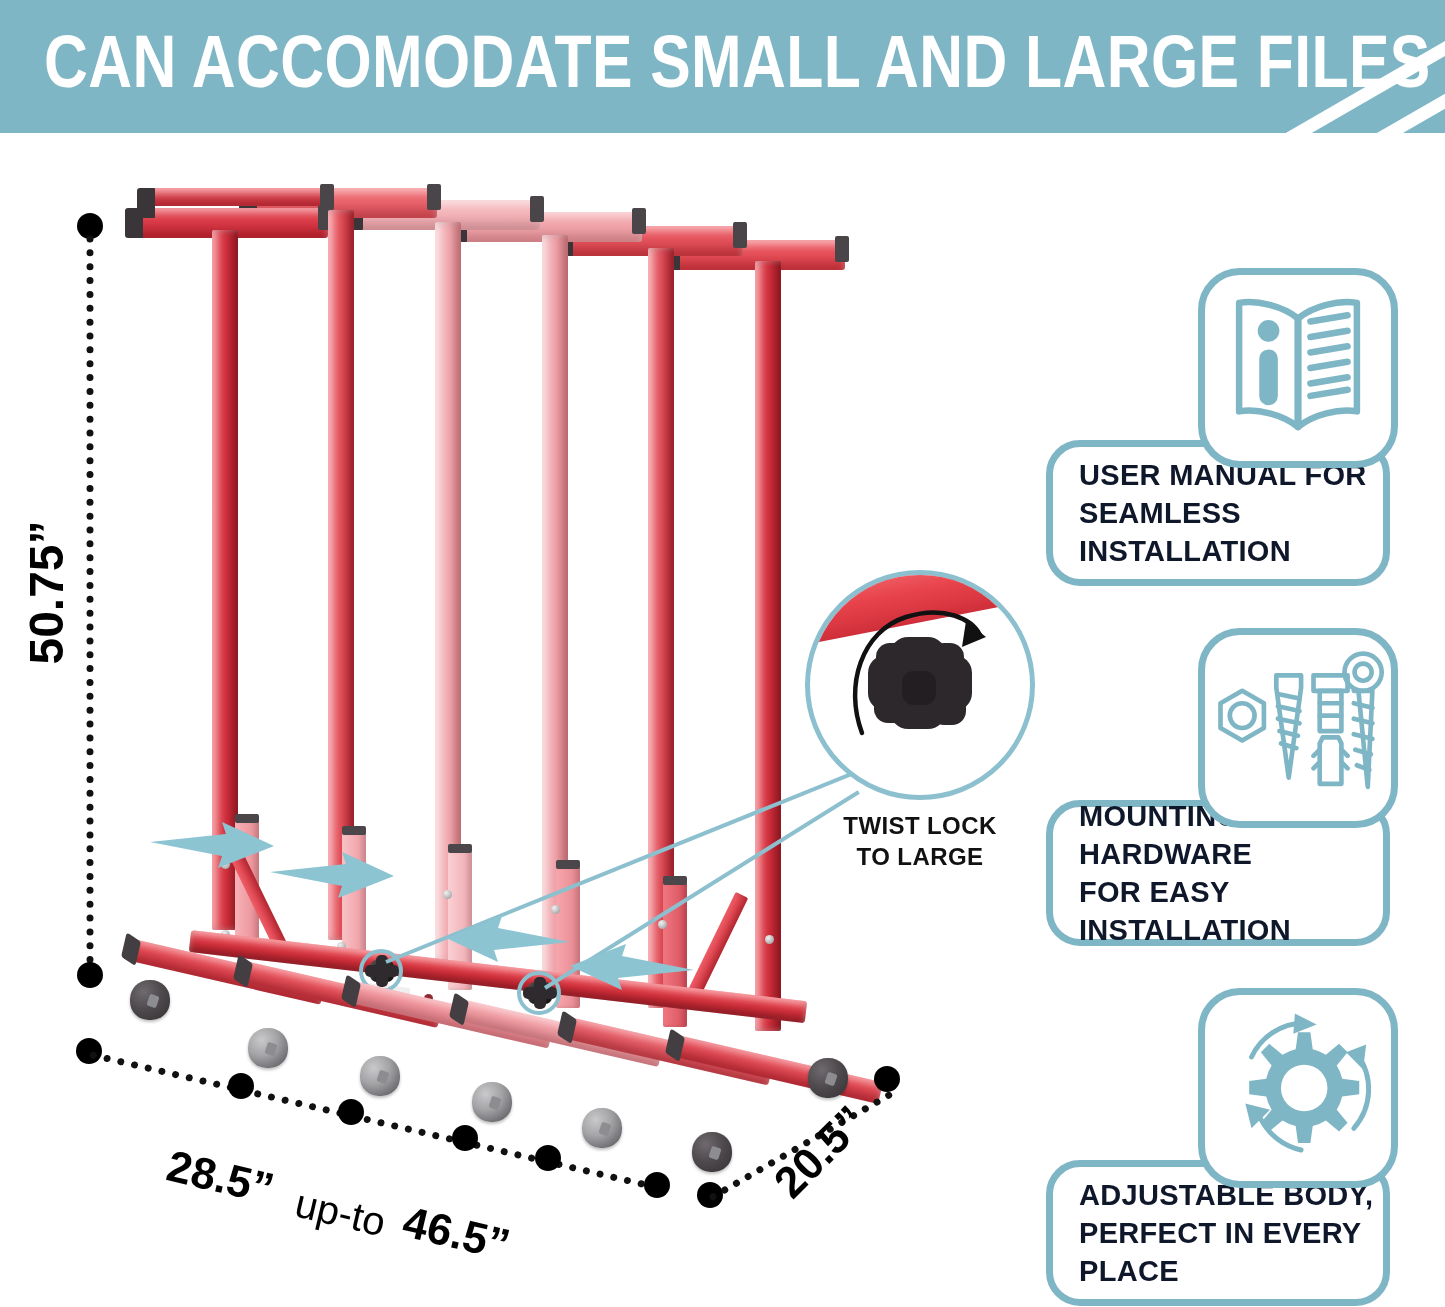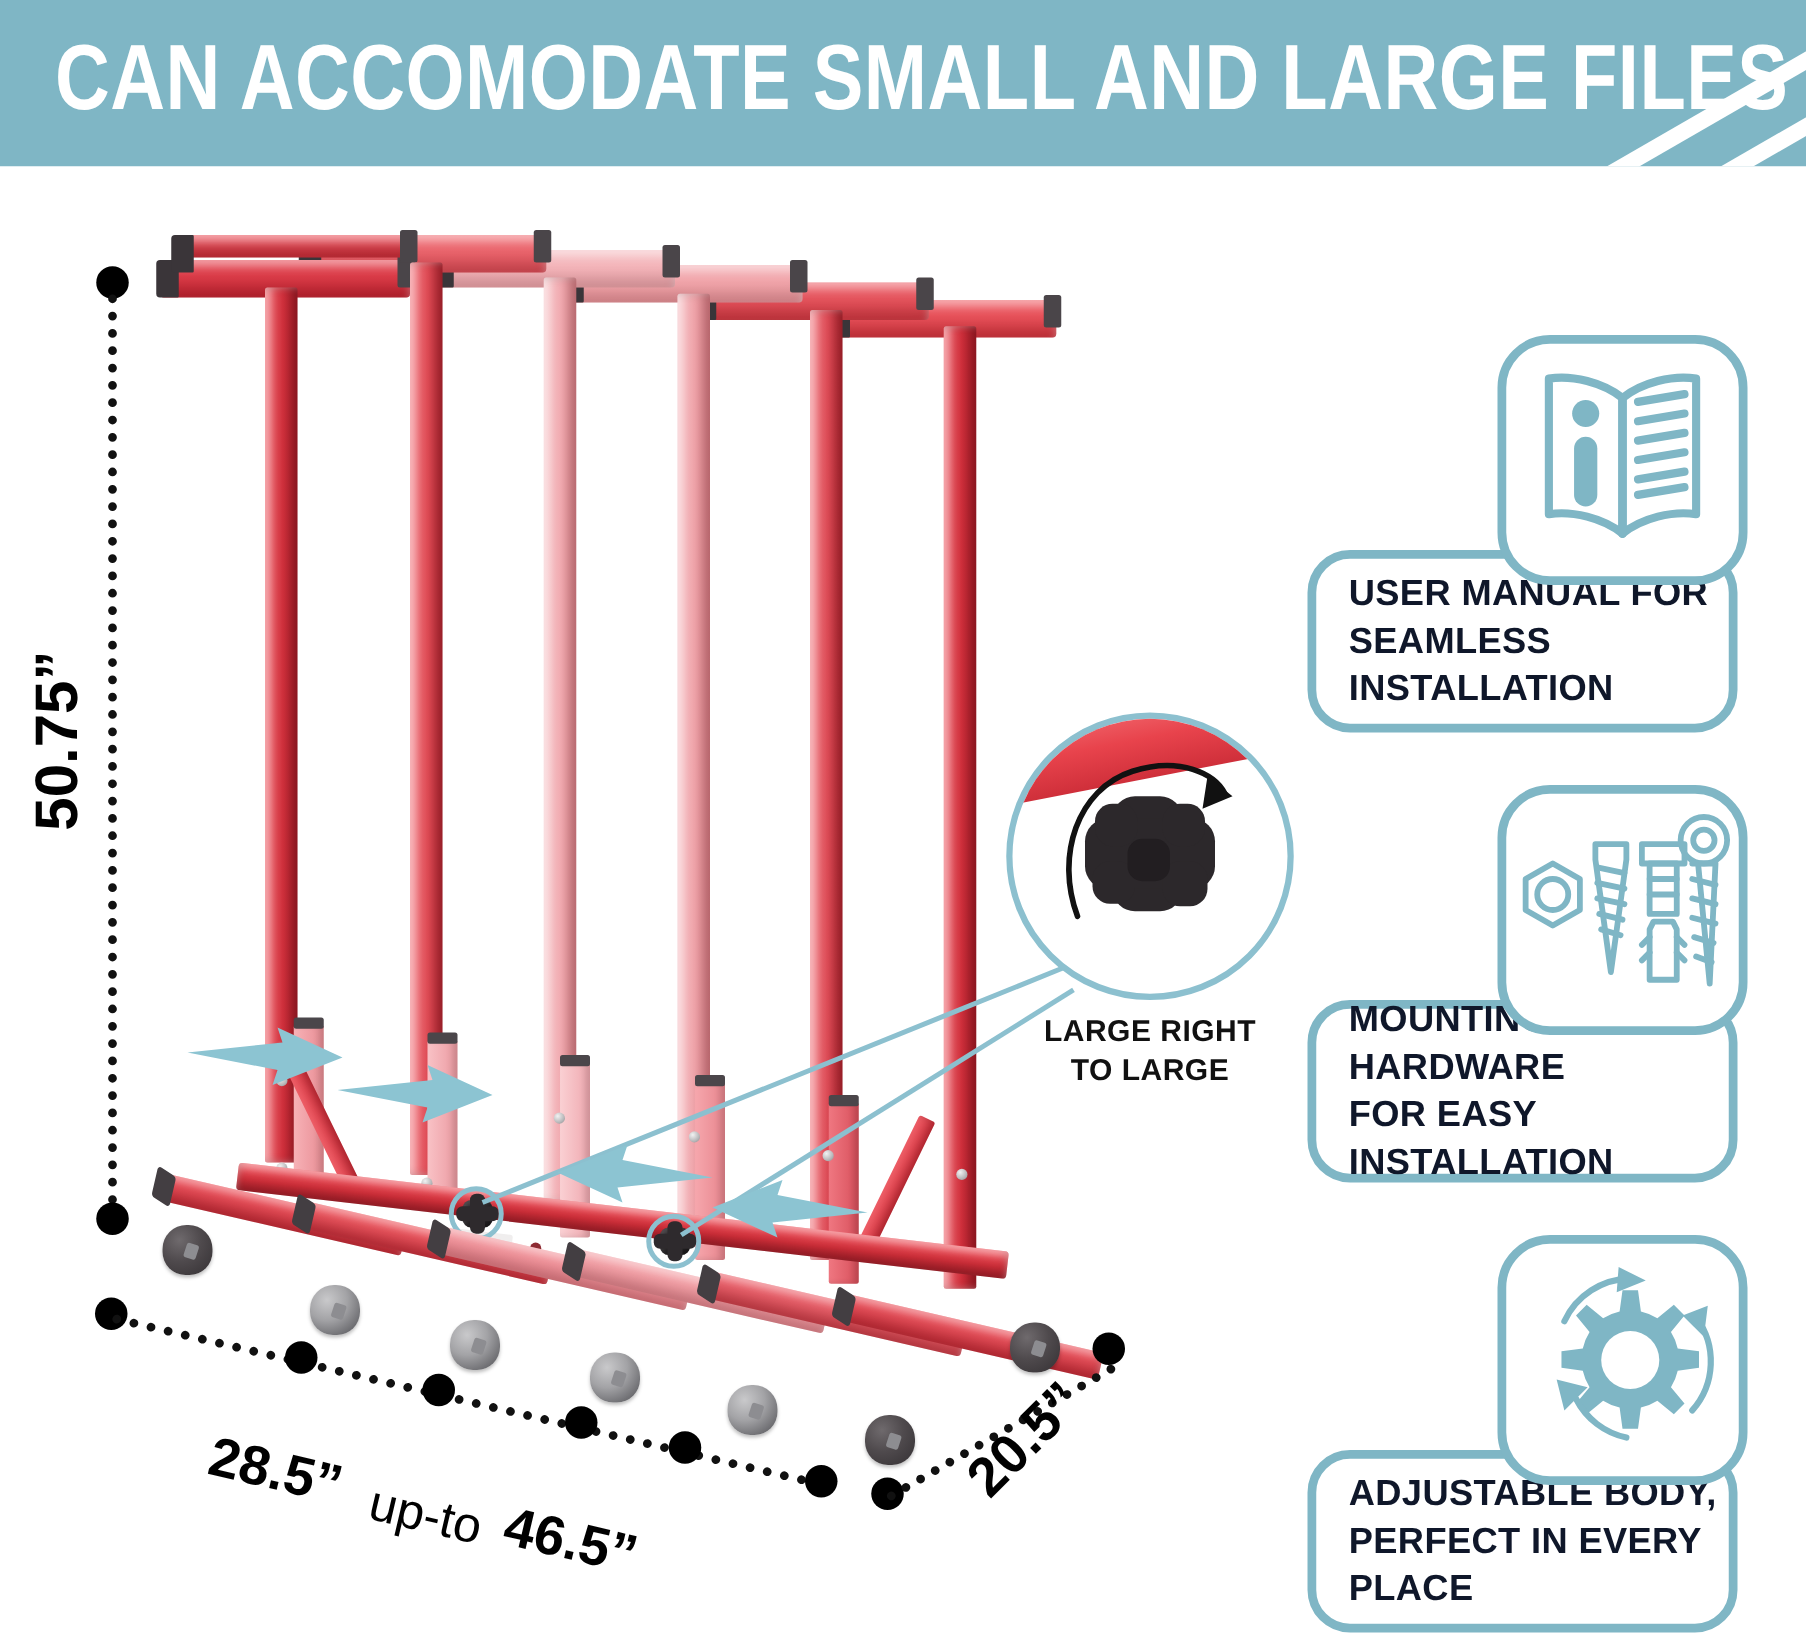--- a/index.html
+++ b/index.html
@@ -461,21 +461,21 @@
         <div class="kb" style="left:22px; top:0px;  width:56px; height:92px;"></div>
         <div class="kb" style="left:0px;  top:18px; width:104px; height:56px;"></div>
         <div class="kb" style="left:8px;  top:6px;  width:34px; height:34px; border-radius:14px;"></div>
         <div class="kb" style="left:62px; top:6px;  width:34px; height:34px; border-radius:14px;"></div>
         <div class="kb" style="left:6px;  top:52px; width:34px; height:34px; border-radius:14px;"></div>
         <div class="kb" style="left:62px; top:52px; width:36px; height:36px; border-radius:14px;"></div>
         <div class="kb" style="left:34px; top:34px; width:34px; height:34px; border-radius:12px; background:#221e21;"></div>
       </div>
     </div>
     <div id="callout-caption">
-      <div>LARGE RIGHT</div>
+      <div>TWIST LOCK</div>
       <div>TO LARGE</div>
     </div>
   </div>
 
   <div class="feature" id="feature-0">
     <div class="feature-text-box">
       <div class="feature-label">USER MANUAL FOR
 SEAMLESS INSTALLATION</div>
     </div>
     <div class="feature-icon-box">

